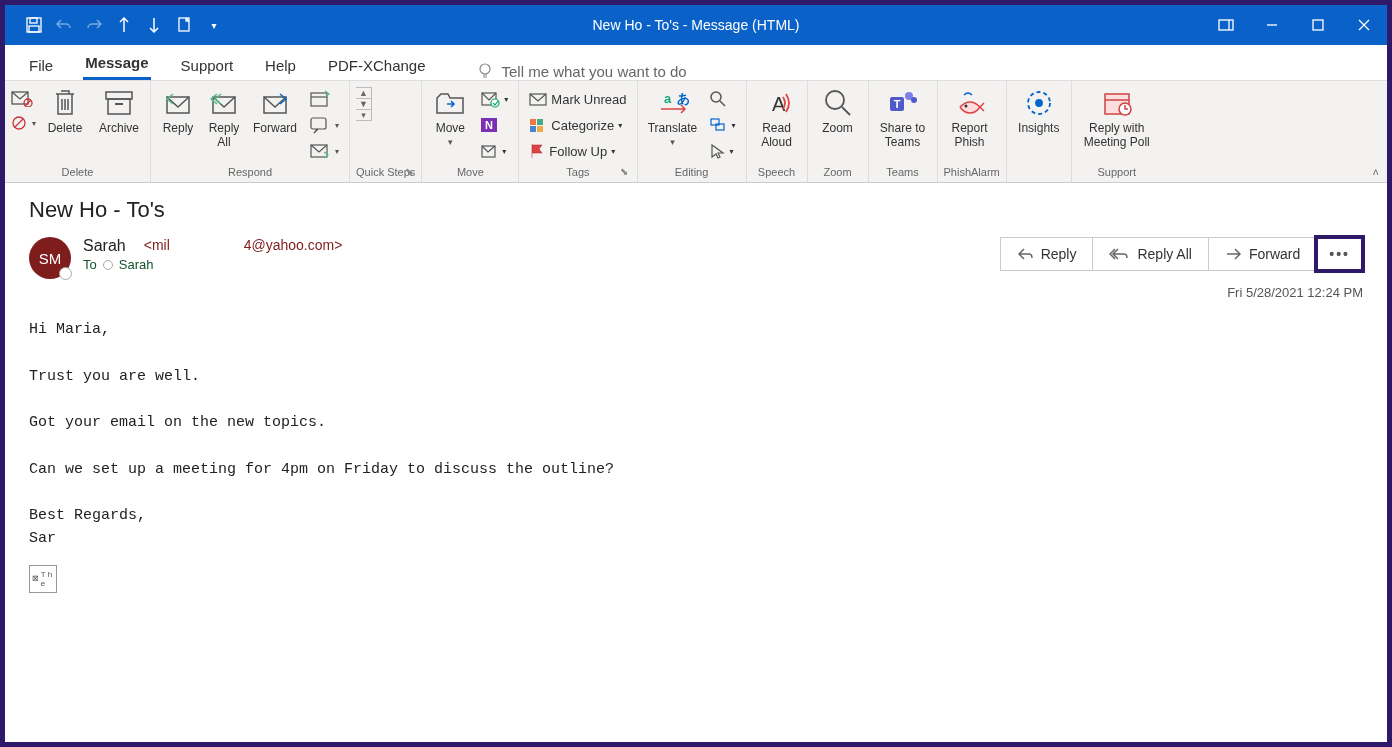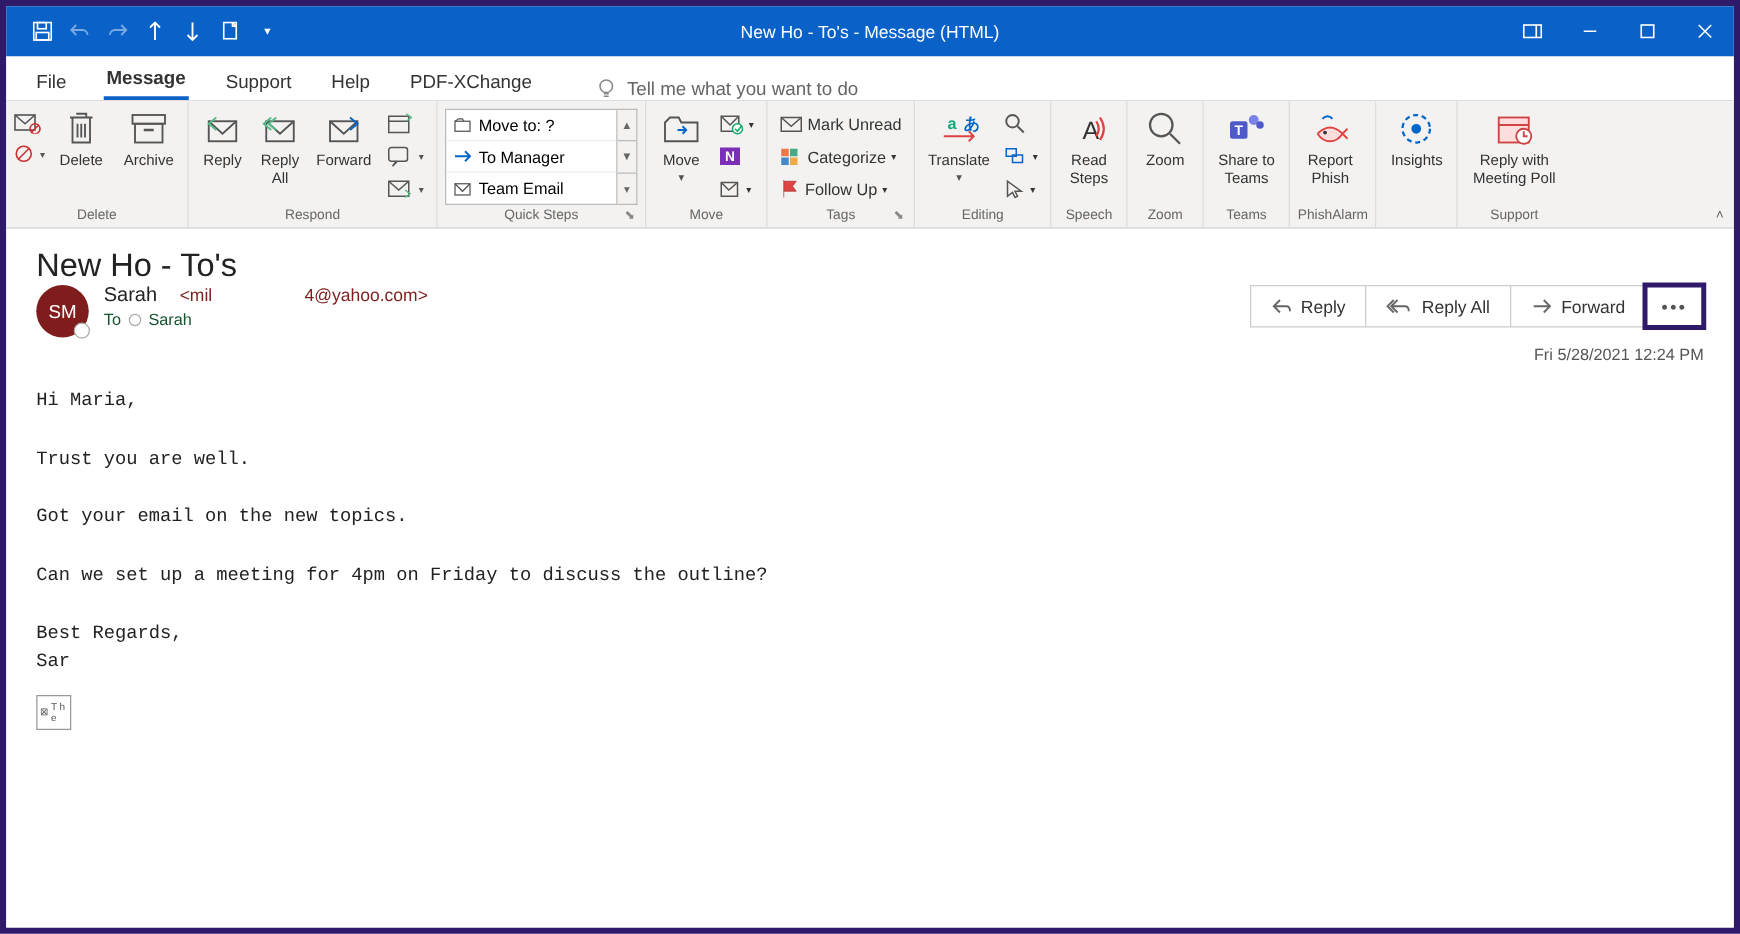--- a/index.html
+++ b/index.html
@@ -24,21 +24,21 @@
 .bigbtn { display:flex; flex-direction:column; align-items:center; width:50px; cursor:pointer; font-size:12px; color:#333; text-align:center; line-height:1.2; gap:2px; }
 .bigbtn .bicon { width:32px; height:32px; display:flex; align-items:center; justify-content:center; }
 .stackcol { display:flex; flex-direction:column; gap:2px; }
 .smbtn { display:flex; align-items:center; gap:4px; font-size:13px; color:#333; cursor:pointer; padding:2px 4px; height:24px; }
 .qs-box { width:138px; border:1px solid #bbb; background:#fff; display:flex; flex-direction:column; }
 .qs-item { height:25px; display:flex; align-items:center; gap:6px; padding:0 6px; font-size:13px; border-bottom:1px solid #eee; }
 .qs-arrows { width:16px; display:flex; flex-direction:column; border:1px solid #bbb; border-left:none; }
 .qs-arrows div { flex:1; display:flex; align-items:center; justify-content:center; font-size:9px; color:#666; border-bottom:1px solid #bbb; cursor:pointer; }
 .collapse-caret { position:absolute; right:8px; bottom:4px; font-size:11px; color:#666; cursor:pointer; }
 .msg-area { flex:1; background:#fff; padding:14px 24px 10px 24px; overflow:auto; position:relative; }
-.subject { font-size:26px; font-weight:400; color:#222; margin-bottom:0; }
+.subject { font-size:22px; font-weight:400; color:#222; margin-bottom:14px; }
 .hdr-row { display:flex; align-items:flex-start; }
 .avatar { width:42px; height:42px; border-radius:50%; background:#7f1d1d; color:#fff; display:flex; align-items:center; justify-content:center; font-size:15px; position:relative; }
 .avatar .presence { position:absolute; bottom:-1px; right:-1px; width:13px; height:13px; border-radius:50%; background:#fff; border:1px solid #aaa; }
 .sender-block { margin-left:12px; font-size:14px; }
 .sender-line { display:flex; gap:18px; color:#222; }
 .to-line { font-size:13px; color:#14532d; margin-top:2px; display:flex; align-items:center; gap:6px; }
 .to-line .pres { width:10px; height:10px; border-radius:50%; border:1px solid #aaa; display:inline-block; }
 .actions { margin-left:auto; display:flex; }
 .actbtn { border:1px solid #ccc; background:#fff; padding:8px 16px; font-size:14px; color:#333; display:flex; align-items:center; gap:8px; cursor:pointer; margin-left:-1px; }
 .more-hl { outline:4px solid #2e1a68; outline-offset:-2px; }
@@ -231,42 +231,20 @@
               <span style="font-size:8px;color:#555">▾</span>
             </span>
         </div>
       </div>
       <div class="group-label">Respond</div>
     </div>
 
     <div class="group">
       <div class="group-body">
         <div style="display:flex">
-          <div class="qs-box">
-            <div class="qs-item">
-                <svg width="14" height="12" fill="none" stroke="#555">
-                  <rect x="1" y="3" width="12" height="8"></rect>
-                  <path d="M1 3 L4 1 H7 L8 3"></path>
-                </svg>
-                <span>Move to: ?</span>
-              </div>
-            <div class="qs-item">
-                <svg width="14" height="12" fill="none" stroke="#06c" stroke-width="1.5">
-                  <path d="M1 6 H12 M9 2 L13 6 L9 10"></path>
-                </svg>
-                <span>To Manager</span>
-              </div>
-            <div class="qs-item" style="border-bottom:none">
-                <svg width="14" height="12" fill="none" stroke="#555">
-                  <rect x="1" y="2" width="12" height="9"></rect>
-                  <path d="M1 2 L7 8 L13 2"></path>
-                </svg>
-                <span>Team Email</span>
-              </div>
-          </div>
           <div class="qs-arrows">
             <div>▲</div>
             <div>▼</div>
             <div style="border:none">▾</div>
           </div>
         </div>
       </div>
       <div class="group-label"><span>Quick Steps</span><span class="launcher">⬊</span></div>
     </div>
 
@@ -383,21 +361,21 @@
     <div class="group">
       <div class="group-body">
         <div class="bigbtn" style="width:48px">
           <span class="bicon">
               <svg width="32" height="28" viewBox="0 0 32 28" fill="none" stroke="#d44" stroke-width="1.8">
                 <text x="11" y="22" font-size="20" fill="#333" stroke="none">A</text>
                 <path d="M22 8 Q26 14 22 20 M25 5 Q31 14 25 23"></path>
               </svg>
             </span>
           <span style="white-space:pre">Read
-Steps</span>
+Aloud</span>
         </div>
       </div>
       <div class="group-label">Speech</div>
     </div>
 
     <div class="group">
       <div class="group-body">
         <div class="bigbtn" style="width:48px">
           <span class="bicon">
               <svg width="30" height="30" fill="none" stroke="#555" stroke-width="1.8">

